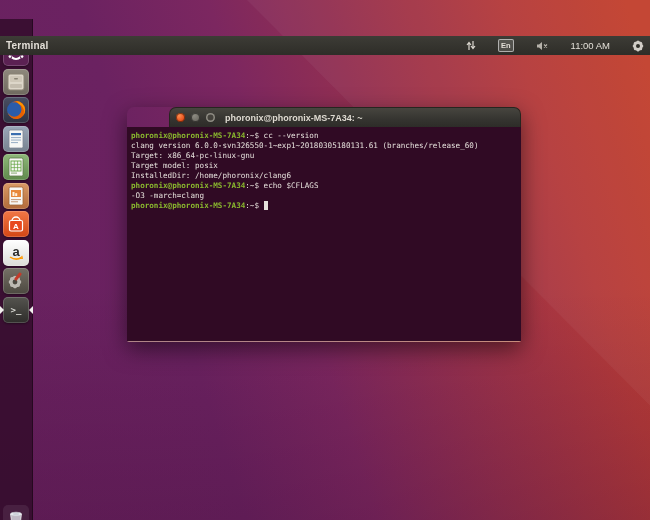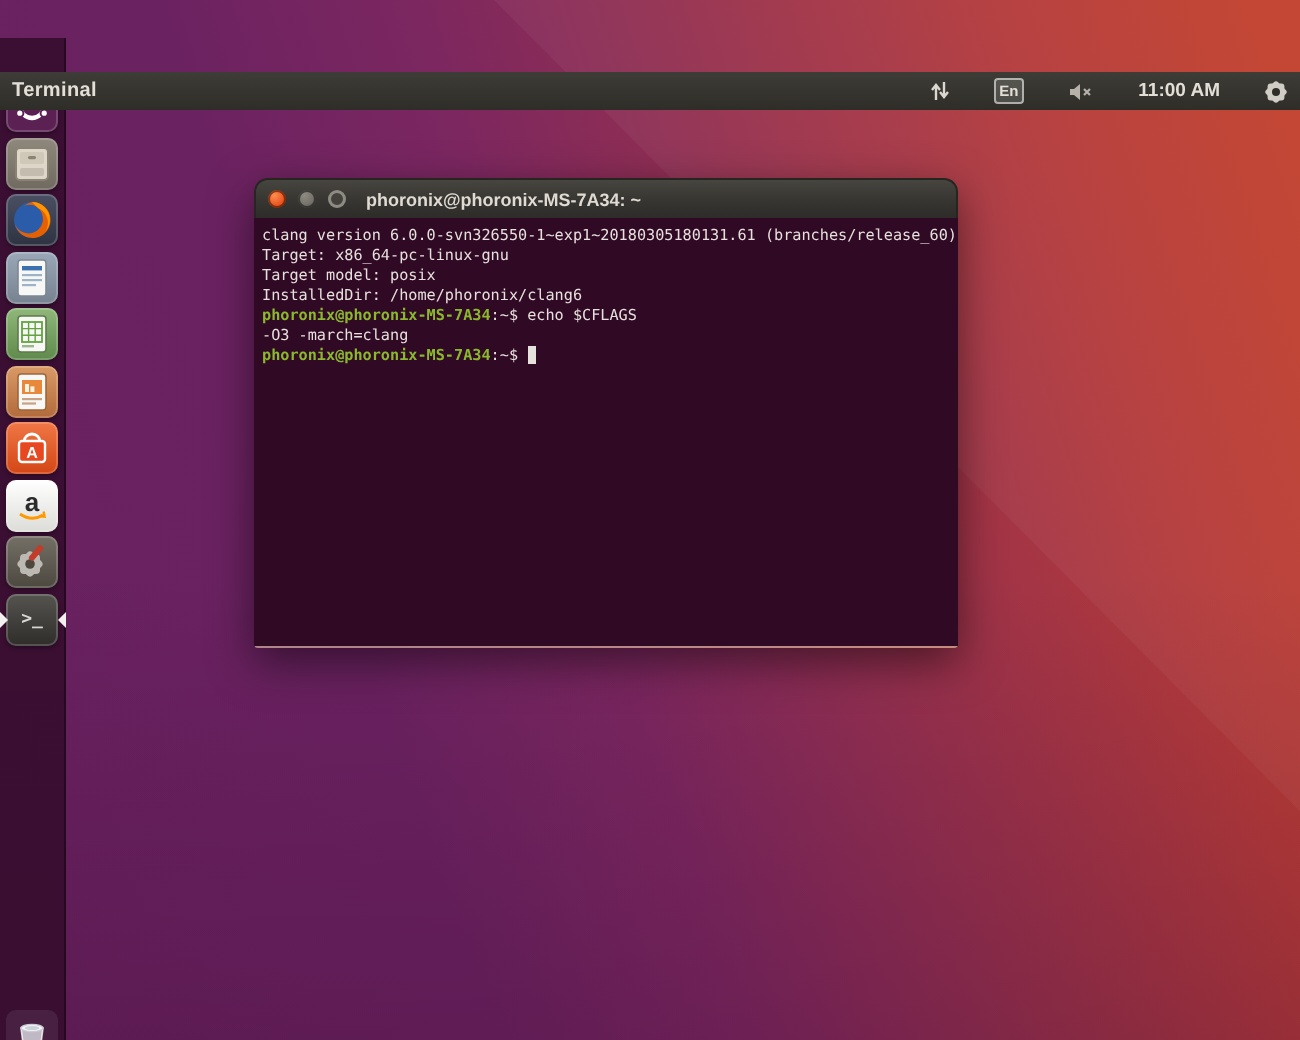--- a/index.html
+++ b/index.html
@@ -13,40 +13,40 @@
     clip-path:polygon(38% 0,100% 0,100% 78%);pointer-events:none;}
 
   
   .menubar{position:absolute;left:0;top:0;width:650px;height:19px;
     background:linear-gradient(#3d3c36,#2e2d28);display:flex;align-items:center;
     color:#e3dfd7;font-size:10px;z-index:30;margin-top:36px;}
   .menubar .appname{font-weight:bold;margin-left:6px;letter-spacing:.2px;}
   .tray{margin-left:auto;display:flex;align-items:center;gap:22px;margin-right:6px;}
   .kbd-badge{font-size:7.5px;font-weight:bold;line-height:9px;padding:1px 2px;
     background:rgba(255,255,255,0.14);border:1px solid rgba(255,255,255,0.55);border-radius:2px;}
-  .clock{font-size:9.5px;font-weight:bold;}
+  .clock{font-size:9.5px;}
   .tray svg{display:block;}
 
   
   .launcher{position:absolute;left:0;top:19px;width:33px;height:501px;
     background:rgba(52,13,44,0.88);box-shadow:inset -1px 0 0 rgba(0,0,0,0.35);z-index:20;}
   .tile{position:absolute;left:3px;width:26px;height:26px;border-radius:5px;
     box-shadow:inset 0 0 0 1px rgba(255,255,255,0.18), 0 1px 2px rgba(0,0,0,0.35);
     display:flex;align-items:center;justify-content:center;overflow:hidden;}
   .tile svg{display:block;}
   .run-arrow{position:absolute;left:0;width:0;height:0;border-top:4px solid transparent;
     border-bottom:4px solid transparent;border-left:4px solid #f2f1ef;}
   .focus-arrow{position:absolute;right:0;width:0;height:0;border-top:4px solid transparent;
     border-bottom:4px solid transparent;border-right:4px solid #f2f1ef;}
   .term-glyph{font-family:"DejaVu Sans Mono",monospace;font-size:9px;font-weight:bold;color:#d8d8d3;}
 
   
-  .window{position:absolute;left:127px;top:89px;width:352px;height:234px;z-index:10;
+  .window{position:absolute;left:127px;top:107px;width:352px;height:234px;z-index:10;
     border-radius:7px 7px 2px 2px;box-shadow:0 7px 22px rgba(0,0,0,0.5);
-    border-bottom:1px solid rgba(235,215,170,0.55);}
+    border-bottom:1px solid rgba(235,215,170,0.55);padding-left:42px;}
   .titlebar{height:20px;border-radius:7px 7px 0 0;
     background:linear-gradient(#47453f,#353430 60%,#2d2c28);
     border:1px solid #26251f;border-bottom:none;box-sizing:border-box;
     display:flex;align-items:center;}
   .wbtn{width:9px;height:9px;border-radius:50%;margin-left:6px;box-sizing:border-box;}
   .wbtn.close{background:radial-gradient(circle at 35% 30%,#ff8e4f,#e8541f 60%,#b33a12);
     box-shadow:inset 0 0 0 1px rgba(60,20,0,0.6);}
   .wbtn.min{background:radial-gradient(circle at 35% 30%,#8d8b82,#5f5d55);
     box-shadow:inset 0 0 0 1px rgba(0,0,0,0.5);}
   .wbtn.max{background:#44423c;box-shadow:inset 0 0 0 1.5px #8d8b82, inset 0 0 0 3px #44423c;}
@@ -198,20 +198,21 @@
 
   <div class="window">
     <div class="titlebar">
       <span class="wbtn close"></span>
       <span class="wbtn min"></span>
       <span class="wbtn max"></span>
       <span class="wtitle">phoronix@phoronix-MS-7A34: ~</span>
     </div>
     <div class="termbody">
       <div>
+          <div class="term-line"><span class="prompt-user">phoronix@phoronix-MS-7A34</span><span class="prompt-tail">:~$ </span>cc --version</div>
           <div class="term-line">clang version 6.0.0-svn326550-1~exp1~20180305180131.61 (branches/release_60)</div>
           <div class="term-line">Target: x86_64-pc-linux-gnu</div>
           <div class="term-line">Target model: posix</div>
           <div class="term-line">InstalledDir: /home/phoronix/clang6</div>
           <div class="term-line"><span class="prompt-user">phoronix@phoronix-MS-7A34</span><span class="prompt-tail">:~$ </span>echo $CFLAGS</div>
           <div class="term-line">-O3 -march=clang</div>
           <div class="term-line"><span class="prompt-user">phoronix@phoronix-MS-7A34</span><span class="prompt-tail">:~$ </span><span class="cursor"></span></div>
         </div>
     </div>
   </div>

